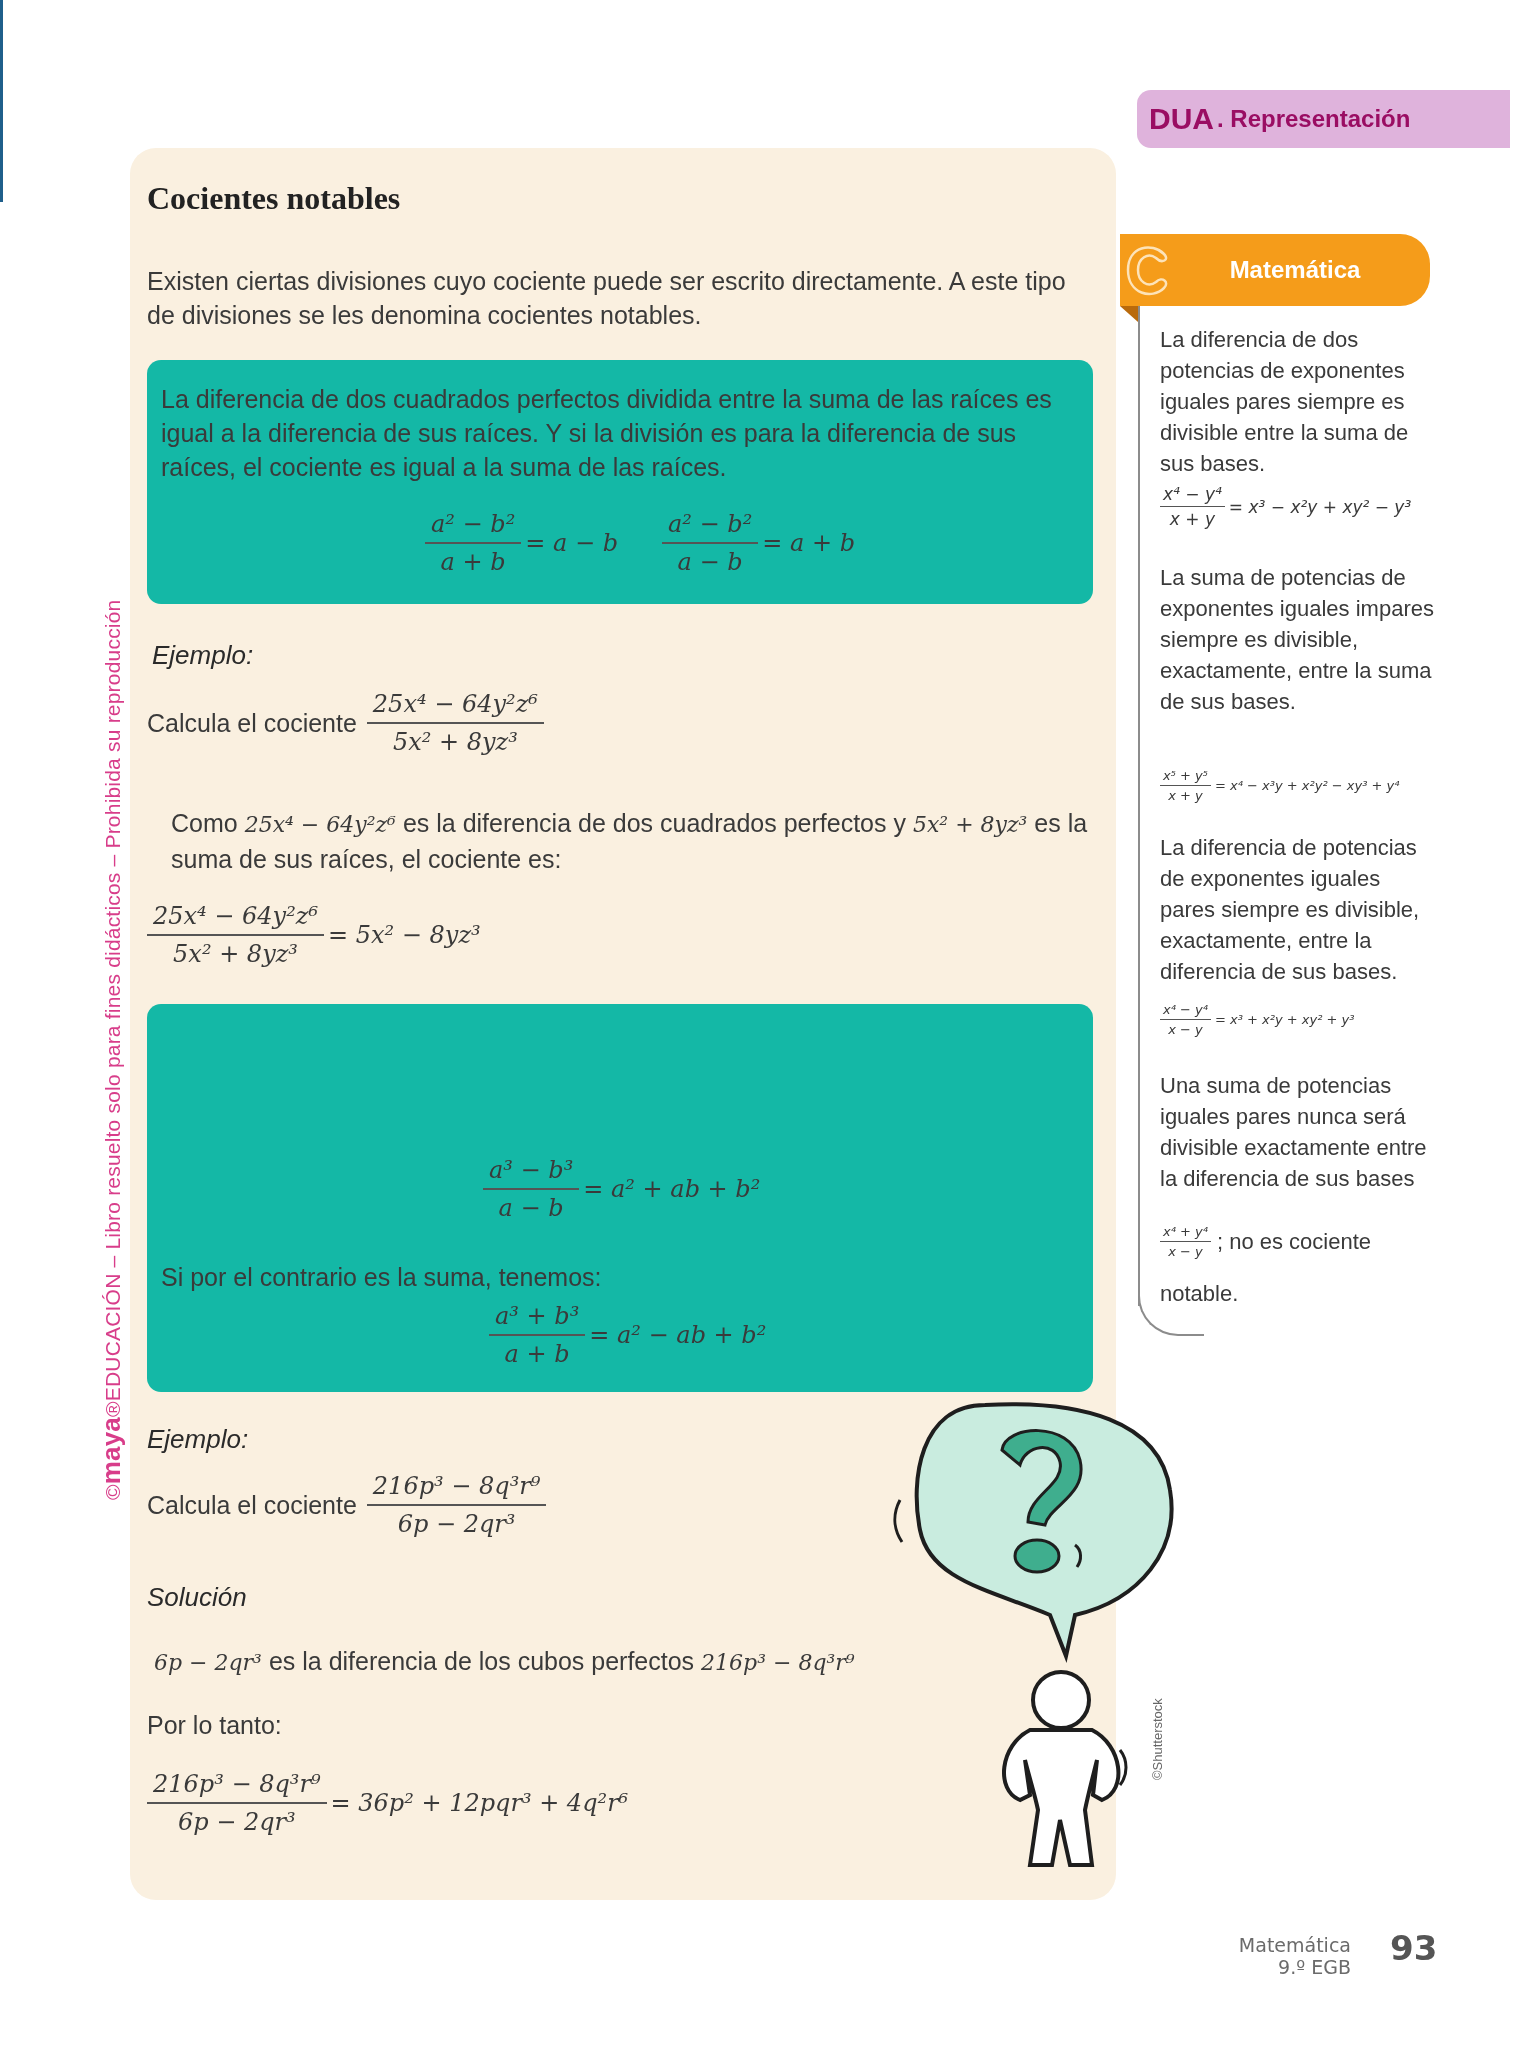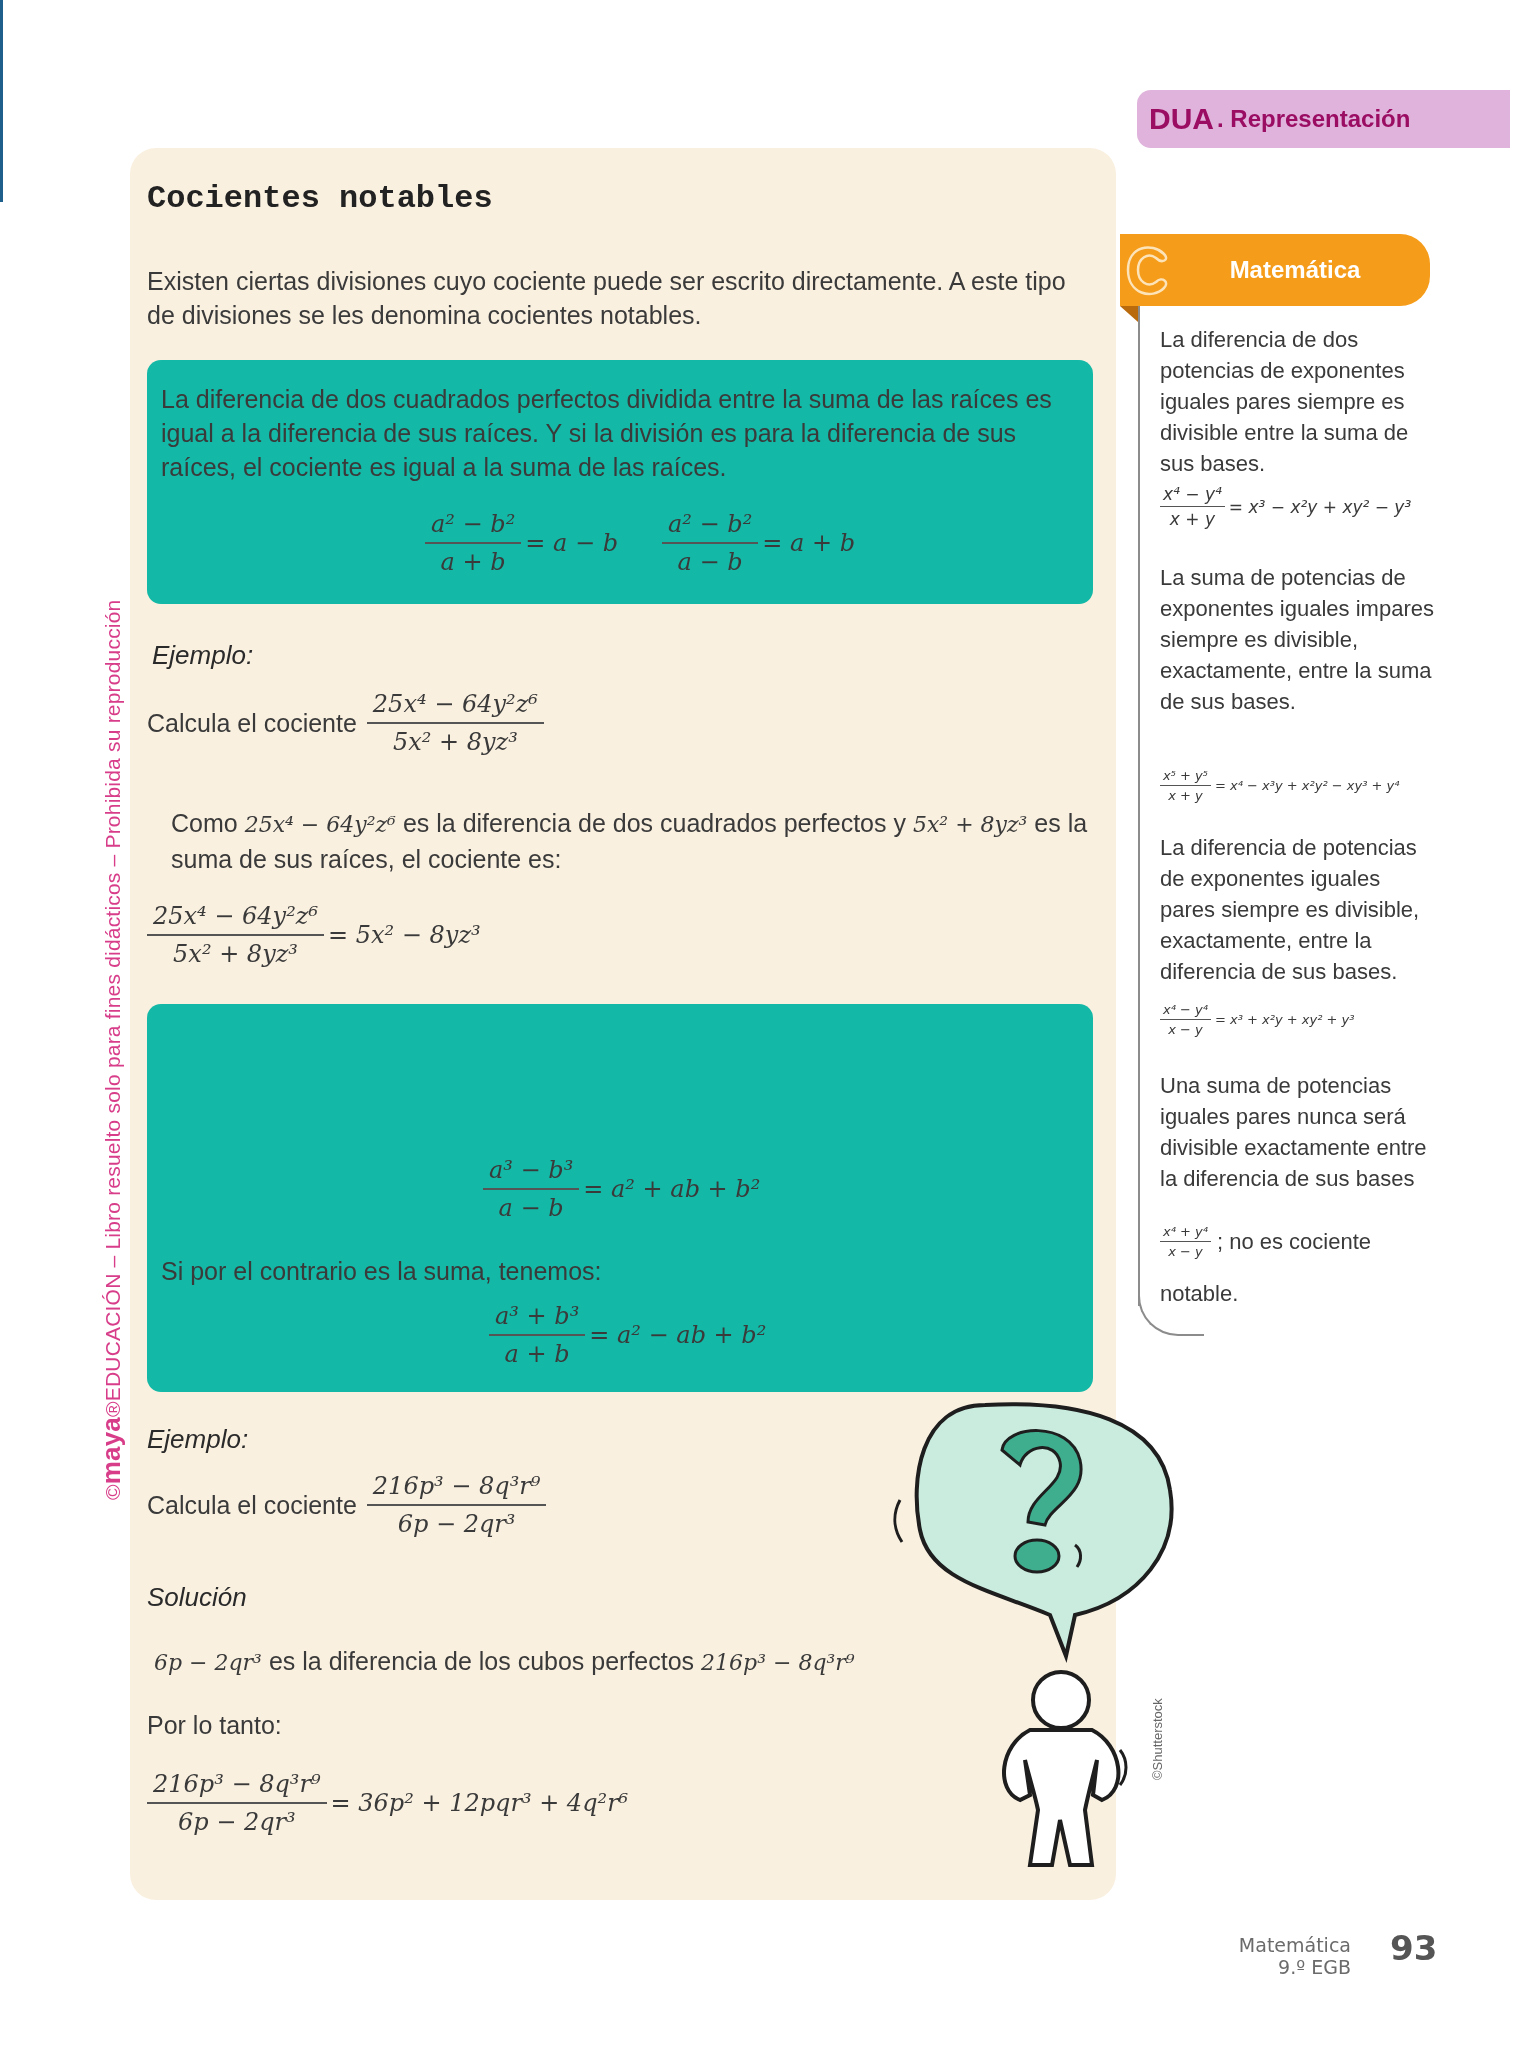--- a/index.html
+++ b/index.html
@@ -16,21 +16,21 @@
   }
   .vertical-credit .brand { font-weight: bold; font-size: 26px; }
 
   .main-panel {
     position: absolute; left: 130px; top: 148px; width: 986px; height: 1752px;
     background: #faf0e0; border-radius: 26px;
   }
 
   .page-title {
     position: absolute; left: 147px; top: 180px;
-    font-family: Liberation Mono, monospace; font-weight: bold; font-size: 32px; color: #222;
+    font-family: Liberation Serif, serif; font-weight: bold; font-size: 32px; color: #222;
   }
 
   .body-text { font-family: "Liberation Sans", sans-serif; font-size: 25px; line-height: 34px; color: #3a3a3a; }
   .intro { position: absolute; left: 147px; top: 264px; width: 950px; }
 
   .rule-box {
     position: absolute; left: 147px; background: #14b8a6; border-radius: 14px;
     width: 946px;
   }
   .rule-box .body-text { position: absolute; left: 14px; width: 920px; }
@@ -140,21 +140,21 @@
 <div class="rule-box box2">
   <div class="eq math" style="left:336px; top:152px;">
     <span class="frac-wrap">
       <span class="frac">
           <span class="num">a³ − b³</span>
           <span class="den">a − b</span>
         </span>
       <span>= a² + ab + b²</span>
     </span>
   </div>
-  <p class="body-text" style="top:250px;">Si por el contrario es la suma, tenemos:</p>
+  <p class="body-text" style="top:256px;">Si por el contrario es la suma, tenemos:</p>
   <div class="eq math" style="left:342px; top:298px;">
     <span class="frac-wrap">
       <span class="frac">
           <span class="num">a³ + b³</span>
           <span class="den">a + b</span>
         </span>
       <span>= a² − ab + b²</span>
     </span>
   </div>
 </div>

